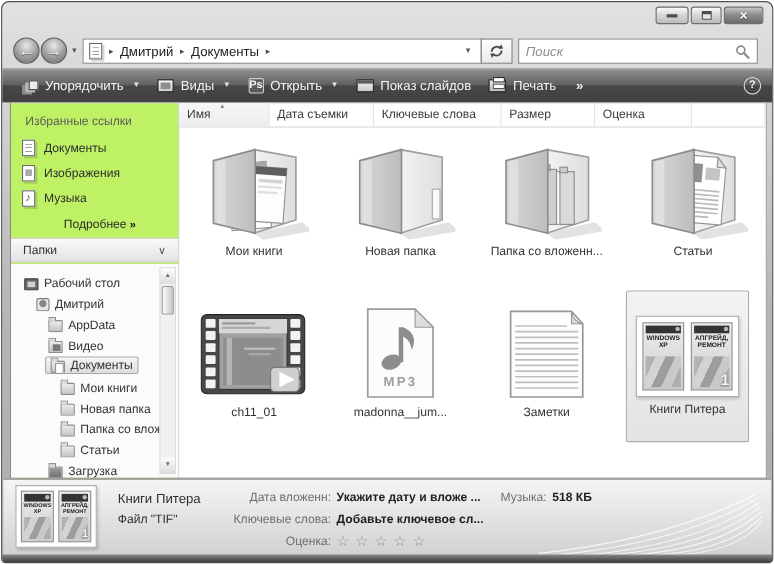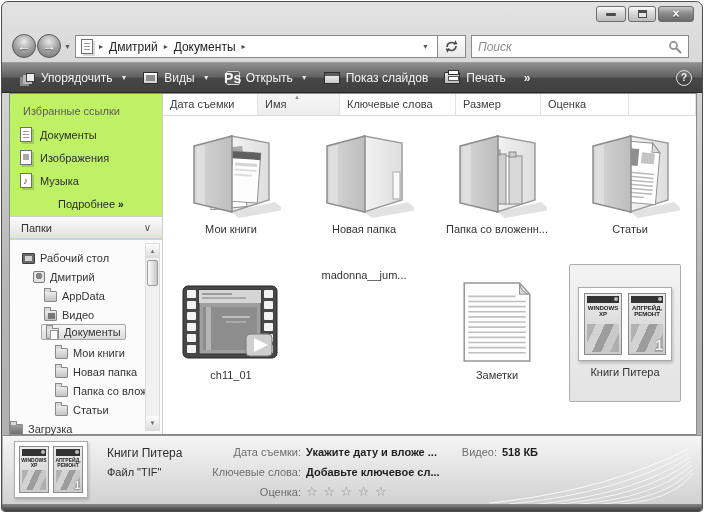--- a/index.html
+++ b/index.html
@@ -44,21 +44,21 @@
              background:linear-gradient(#8f8f8f,#616161 48%,#474747 52%,#404040);
              border-top:1px solid #9c9c9c; border-bottom:1px solid #2a2a2a;
              display:flex; align-items:center; padding:0 10px; color:#f4f4f4; font-size:12px; }
   .tb-btn { display:flex; align-items:center; gap:6px; padding:3px 8px; border-radius:3px; white-space:nowrap; }
   .tb-arrow { font-size:7px; color:#e2e2e2; margin-left:2px; }
   .ic-organize { width:9px; height:9px; background:#ececec; border:1px solid #3d3d3d; margin-left:6px;
                  box-shadow:-3px 2px 0 #b9b9b9, -6px 4px 0 #8a8a8a; }
   .ic-views { width:15px; height:12px; border:1px solid #2e2e2e; background:linear-gradient(#fdfdfd,#cfcfcf); position:relative; }
   .ic-views::after { content:""; position:absolute; inset:2px; background:#8d8d8d; }
   .ic-ps { width:14px; height:14px; background:#5b5b5b; border:1px solid #cfcfcf; border-radius:2px;
-           font-size:14px; font-weight:bold; display:flex; align-items:center; justify-content:center; }
+           font-size:10px; font-weight:bold; display:flex; align-items:center; justify-content:center; }
   .ic-screen { width:16px; height:12px; border:1px solid #2e2e2e; background:linear-gradient(#f4f4f4,#cacaca); position:relative; }
   .ic-screen::before { content:""; position:absolute; left:0; right:0; top:0; height:3px; background:#5c5c5c; }
   .ic-print { width:16px; height:12px; background:linear-gradient(#e9e9e9,#bdbdbd); border:1px solid #2e2e2e; position:relative; border-radius:1px; }
   .ic-print::before { content:""; position:absolute; left:3px; top:-3px; width:9px; height:3px; background:#fff; border:1px solid #2e2e2e; }
   .ic-print::after { content:""; position:absolute; left:3px; bottom:2px; width:9px; height:3px; background:#fff; border:1px solid #555; }
   .tb-overflow { font-size:12px; font-weight:bold; margin-left:10px; color:#f0f0f0; }
   .tb-help { margin-left:auto; width:16px; height:16px; border:1px solid #e0e0e0; border-radius:50%;
              display:flex; align-items:center; justify-content:center; font-size:10px; font-weight:bold; color:#f4f4f4; }
 
   
@@ -307,39 +307,39 @@
           <span>Новая папка</span>
         </div>
         <div class="tree-item" style="padding-left:45px">
           <span class="mf"></span>
           <span>Папка со вложе</span>
         </div>
         <div class="tree-item" style="padding-left:45px">
           <span class="mf"></span>
           <span>Статьи</span>
         </div>
-        <div class="tree-item" style="">
+        <div class="tree-item" style="padding-left:34px">
           <span class="mf dark"></span>
           <span>Загрузка</span>
         </div>
         <div class="tree-scroll">
           <div class="ts-btn up">▲</div>
           <div class="ts-thumb"></div>
           <div class="ts-btn down">▼</div>
         </div>
       </div>
     </div>
 
     <div class="main">
       <div class="cols">
-        <div class="col" style="width:95px"><span>Дата съемки</span></div>
         <div class="col sorted" style="width:82px">
           <span class="sort">▲</span>
           <span>Имя</span>
         </div>
+        <div class="col" style="width:95px"><span>Дата съемки</span></div>
         <div class="col" style="width:116px"><span>Ключевые слова</span></div>
         <div class="col" style="width:85px"><span>Размер</span></div>
         <div class="col" style="width:88px"><span>Оценка</span></div>
         <div class="col col-fill"></div>
       </div>
 
       <div class="tile" style="left:3px; top:24px">
         <div class="icw">
           <svg width="100" height="90" viewBox="0 0 100 90">
             <polygon points="50,84 94,74 103,82 58,90" fill="#e2e2e2"></polygon>
@@ -451,20 +451,30 @@
             <rect x="40" y="34" width="28" height="2" fill="#bdbdbd"></rect>
             <rect x="44" y="39" width="20" height="2" fill="#a9a9a9"></rect>
             <rect x="64" y="52" width="26" height="22" rx="4" fill="#cfcfcf" stroke="#7a7a7a"></rect>
             <polygon points="72,56 86,63 72,70" fill="#ffffff"></polygon>
           </svg>
         </div>
         <div class="lbl">ch11_01</div>
       </div>
 
       <div class="tile" style="left:136px; top:170px">
+        <div class="icw">
+          <svg width="66" height="86" viewBox="0 0 64 84">
+            <path d="M3,3 h42 l16,16 v62 h-58 z" fill="#fcfcfc" stroke="#9a9a9a" stroke-width="1.5"></path>
+            <path d="M45,3 l16,16 h-16 z" fill="#dedede" stroke="#9a9a9a"></path>
+            <ellipse cx="24" cy="50" rx="9" ry="6.5" transform="rotate(-20 24 50)" fill="#8d8d8d"></ellipse>
+            <rect x="30.5" y="19" width="4" height="31" fill="#8d8d8d"></rect>
+            <path d="M34,19 c9,3 13,11 8,20 c-1,-7 -4,-10 -8,-12 z" fill="#8d8d8d"></path>
+          </svg>
+          <div class="mp3text">MP3</div>
+        </div>
         <div class="lbl">madonna__jum...</div>
       </div>
 
       <div class="tile" style="left:269px; top:170px">
         <div class="icw">
           <svg width="76" height="84" viewBox="0 0 74 82">
             <path d="M5,3 h54 l10,11 v65 h-64 z" fill="#fdfdfd" stroke="#979797" stroke-width="1.5"></path>
             <path d="M59,3 c1,6 5,10 10,11 h-10 z" fill="#dcdcdc" stroke="#979797"></path>
             <g stroke="#bfbfbf" stroke-width="1.5">
               <line x1="9" y1="16" x2="55" y2="16"></line>
@@ -520,36 +530,36 @@
           <div class="numeral">1</div>
           <div class="art"></div>
         </div>
       </div>
     </div>
     <div class="d-name">Книги Питера</div>
     <div class="d-type">Файл "TIF"</div>
 
     <div class="d-mid">
       <div class="d-row">
-        <span class="d-lab">Дата съемки:</span>
+        <span class="d-lab">Дата вложенн:</span>
         <span class="d-val">Укажите дату и вложе ...</span>
       </div>
       <div class="d-row">
         <span class="d-lab">Ключевые слова:</span>
         <span class="d-val">Добавьте ключевое сл...</span>
       </div>
       <div class="d-row">
         <span class="d-lab">Оценка:</span>
         <span class="d-stars">☆ ☆ ☆ ☆ ☆</span>
       </div>
     </div>
 
     <div class="d-right">
       <div class="d-row">
-        <span class="d-lab">Видео:</span>
+        <span class="d-lab">Музыка:</span>
         <span class="d-val">518 КБ</span>
       </div>
     </div>
 
     <svg class="swoosh" width="210" height="62" viewBox="0 0 210 62">
       <g stroke="#ffffff" fill="none" opacity="0.75">
         <path d="M5,60 Q120,48 203,6" stroke-width="1.2"></path>
         <path d="M25,61 Q135,50 204,10"></path>
         <path d="M45,62 Q150,52 205,14"></path>
         <path d="M65,62 Q160,54 206,18"></path>

